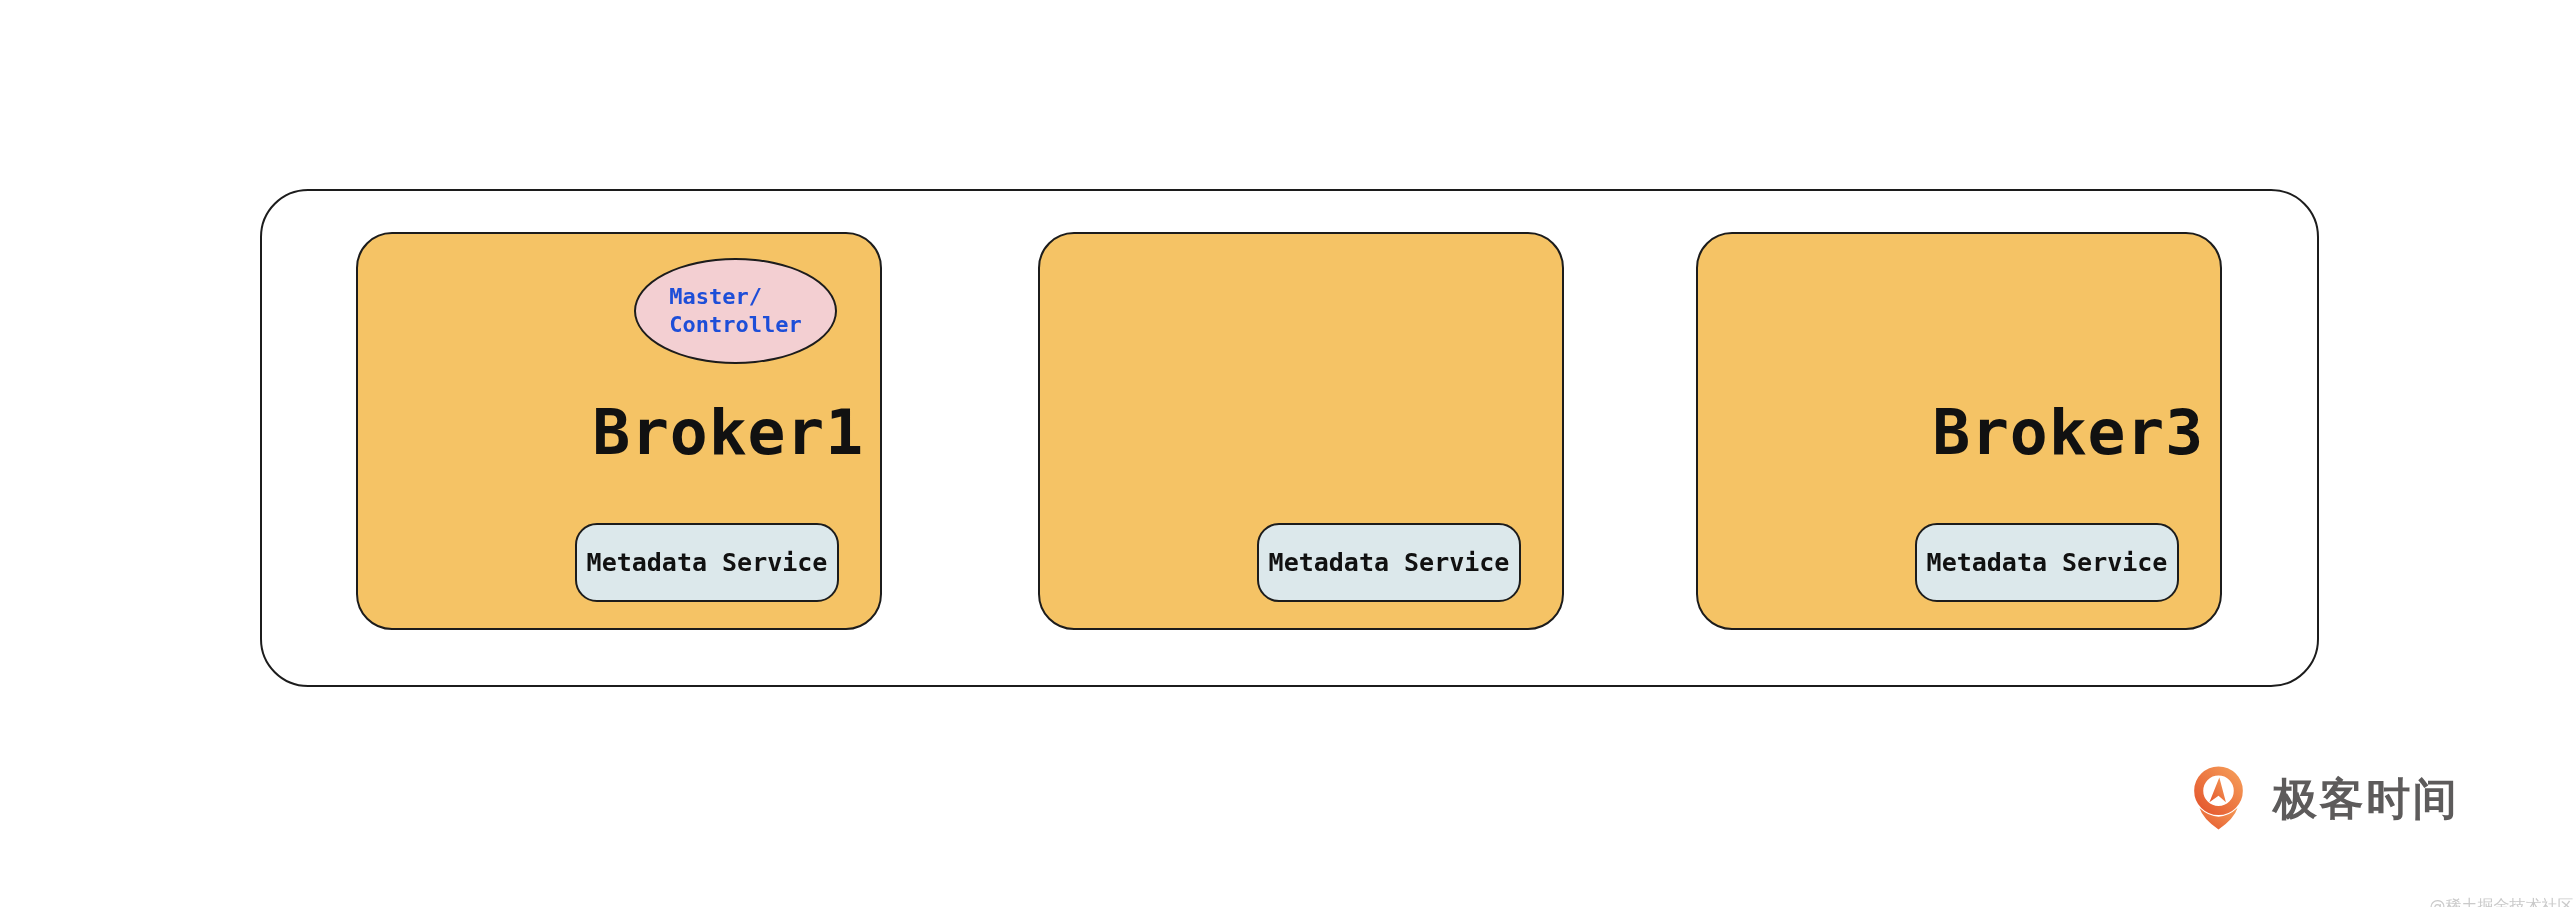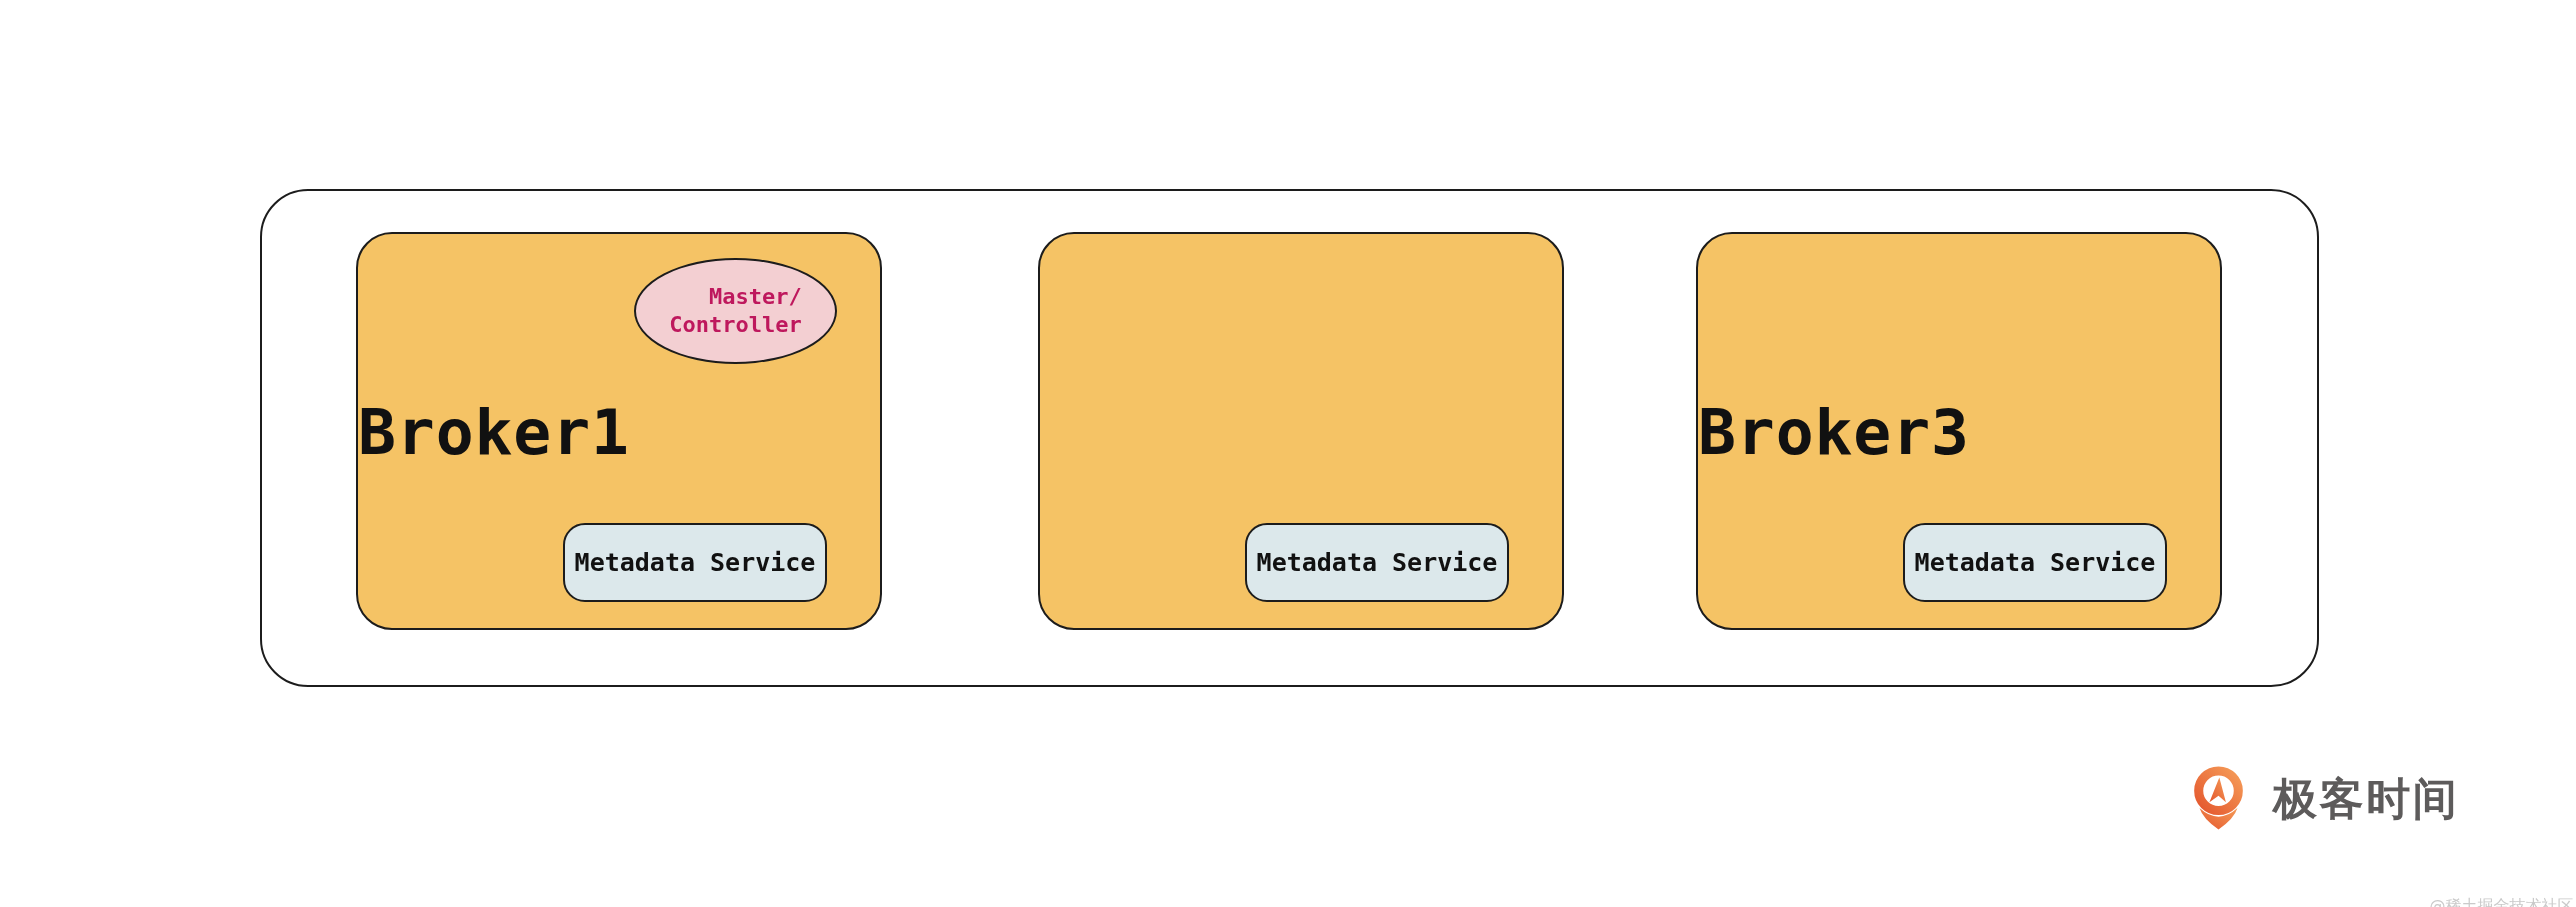--- a/index.html
+++ b/index.html
@@ -10,32 +10,32 @@
   .cluster{position:absolute;left:260px;top:189px;width:2059px;height:498px;
            background:#ffffff;border:2.6px solid #1c1c1c;border-radius:48px;box-sizing:border-box;}
 
   
   .broker{position:absolute;top:41px;width:526px;height:398px;box-sizing:border-box;
           background:#f5c365;border:2.6px solid #1c1c1c;border-radius:36px;}
   .broker.b1{left:94px;}
   .broker.b2{left:776px;}
   .broker.b3{left:1434px;}
 
-  .broker-label{position:absolute;top:160px;left:0;right:16px;text-align:left;
+  .broker-label{position:absolute;top:160px;left:0;right:16px;text-align:right;
                 font-size:63px;line-height:77px;font-weight:bold;color:#111111;
                 letter-spacing:0.9px;}
 
   
   .ellipse{position:absolute;top:24px;right:43px;width:203px;height:106px;box-sizing:border-box;
            background:#f3cfd2;border:2.6px solid #1c1c1c;border-radius:50%;
            display:flex;align-items:center;justify-content:center;}
-  .ellipse .lines{text-align:right;font-size:22px;line-height:28px;font-weight:bold;color:#be185d;}
+  .ellipse .lines{text-align:left;font-size:22px;line-height:28px;font-weight:bold;color:#1d4ed8;}
 
   
-  .metadata{position:absolute;right:53px;bottom:25.6px;width:264px;height:79px;box-sizing:border-box;
+  .metadata{position:absolute;right:41px;bottom:25.6px;width:264px;height:79px;box-sizing:border-box;
             background:#dce8eb;border:2.6px solid #1c1c1c;border-radius:22px;
             display:flex;align-items:center;justify-content:center;}
   .metadata span{font-size:25px;font-weight:bold;color:#111111;white-space:nowrap;}
 
   
   .logo{position:absolute;left:2192px;top:766px;display:flex;align-items:center;gap:28px;}
   .logo-text{font-family:"DejaVu Sans", sans-serif;font-size:44px;font-weight:600;
              color:#5d5b5b;letter-spacing:2.6px;white-space:nowrap;}
 
   

